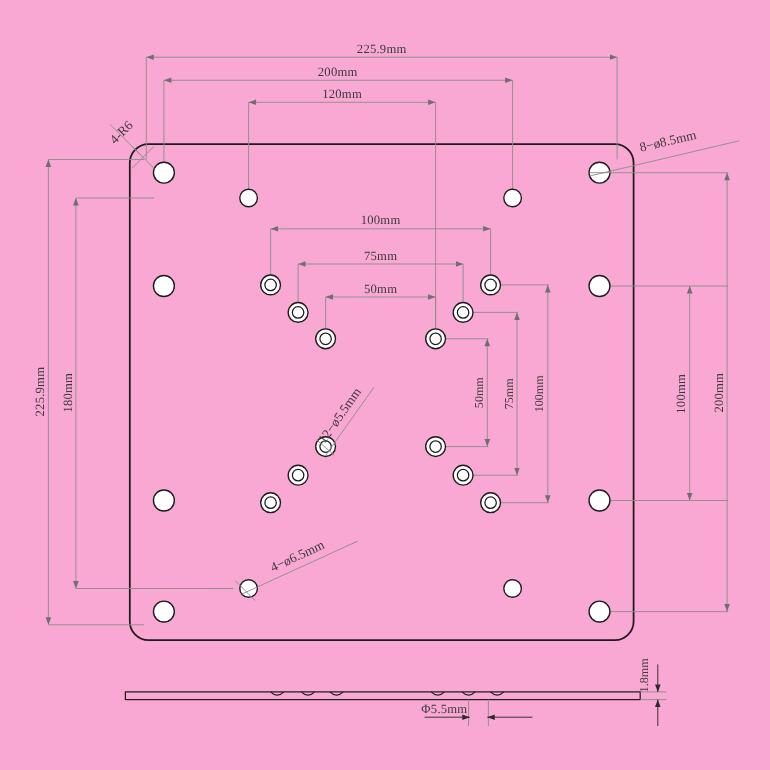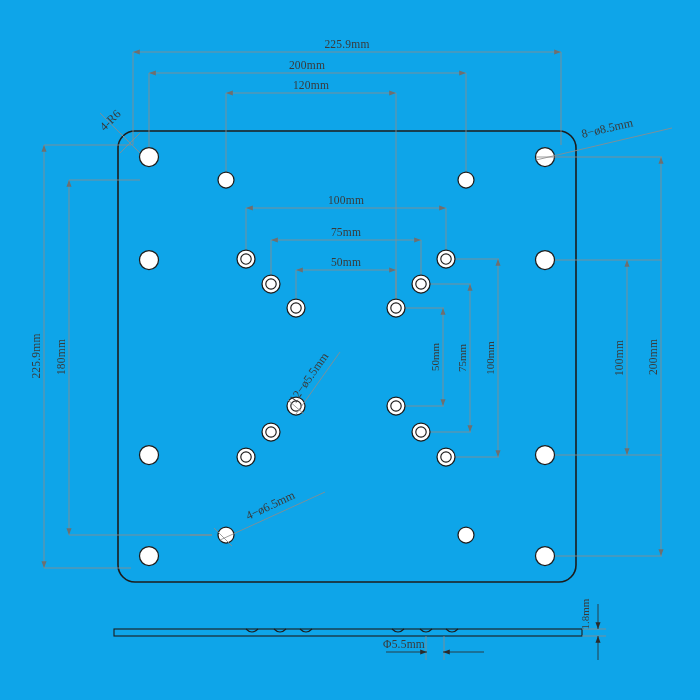--- a/index.html
+++ b/index.html
@@ -1,18 +1,18 @@
 <!DOCTYPE html>
 <html><head>
 <meta charset="utf-8">
 <style>
   html,body{margin:0;padding:0;background:#ffffff;}
   #root{
     position:relative;width:700px;height:700px;overflow:hidden;
-    background:#0ea5e9;
+    background:#f9a8d4;
     font-family:"Liberation Serif", serif;
   }
   #dwg{position:absolute;left:0;top:0;width:700px;height:700px;}
   text{font-family:"Liberation Serif", serif;fill:#3a3a3a;}
   .dimtxt{font-size:11.5px;letter-spacing:.2px;}
   .dimtxt-sm{font-size:11px;}
   .leadtxt{font-size:12px;}
   .plate{fill:none;stroke:#1c1c1c;stroke-width:1.6;}
   .hole{fill:#ffffff;stroke:#1c1c1c;stroke-width:1.25;}
   .holein{fill:#ffffff;stroke:#1c1c1c;stroke-width:1.15;}

